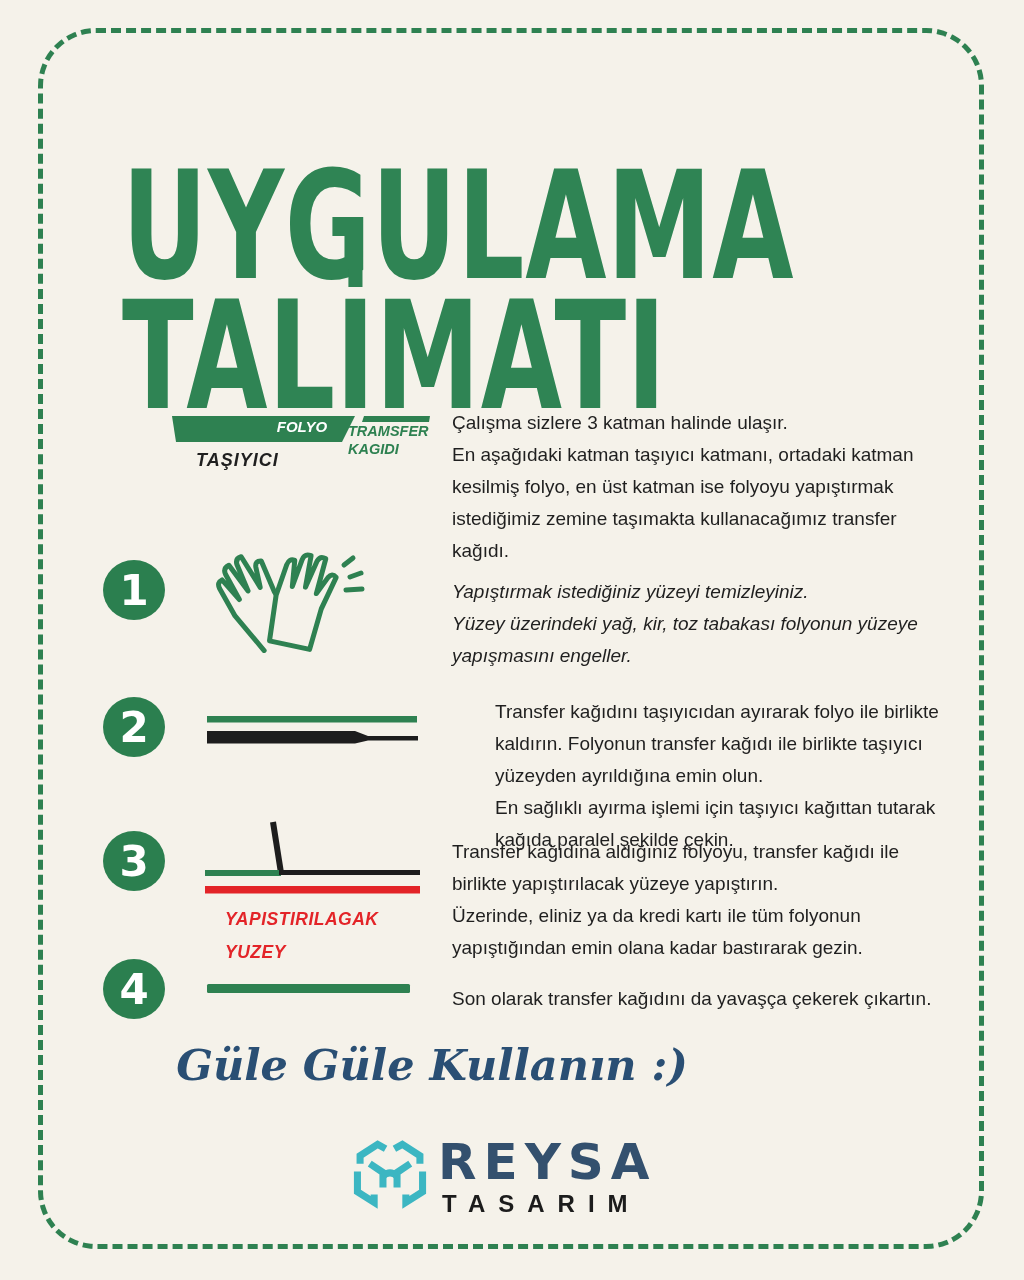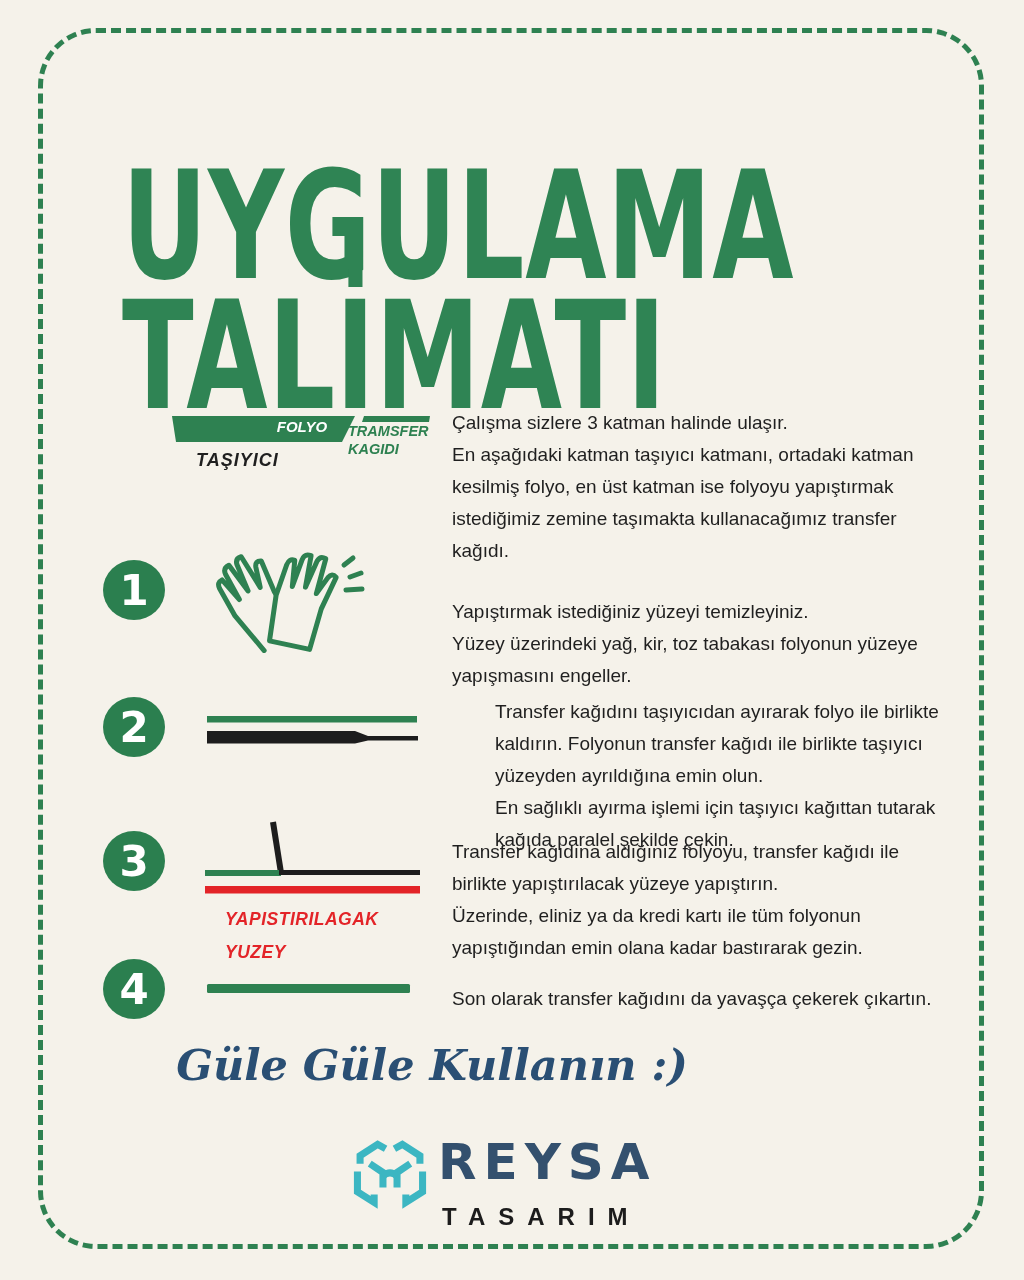--- a/index.html
+++ b/index.html
@@ -52,21 +52,21 @@
     font-family:"DejaVu Serif", serif;font-style:italic;font-weight:bold;
     font-size:43px;color:#2a4f74;
   }
   .brand{
     left:438px;top:1133px;
     font-family:"DejaVu Sans", sans-serif;font-weight:bold;
     font-size:50px;color:#33506e;letter-spacing:7px;
   }
   .brand-sub{
     left:442px;top:1190px;
-    font-size:24px;color:#1c1c1c;letter-spacing:13px;font-weight:600;margin-top:13px;
+    font-size:24px;color:#1c1c1c;letter-spacing:13px;font-weight:600;
   }
 </style>
 </head>
 <body>
 
 <div class="abs page-border"></div>
 
 <h1 class="abs title"><span>UYGULAMA</span>
 <span>TALİMATI</span></h1>
 
@@ -93,21 +93,21 @@
       <path d="M34,100 L30,55 L33,24 Q34,17 40,18 L43,44 L46,16 Q47,9 54,10 L55,42 L61,14 Q63,8 69,10 L67,46 L75,27 Q78,21 83,25 L76,58 L74,100"></path>
     </g>
     <g transform="rotate(12 90 70)">
       <path d="M64,104 L61,58 L65,26 Q66,19 72,20 L75,46 L79,18 Q80,11 87,12 L88,44 L94,16 Q96,10 102,12 L100,48 L108,30 Q111,24 116,28 L108,62 L105,104 Z" fill="#f5f2ea"></path>
     </g>
     <path d="M132,22 L141,15"></path>
     <path d="M138,34 L149,30"></path>
     <path d="M134,47 L150,46"></path>
   </g>
 </svg>
-<p class="para" style="top:577px;">Yapıştırmak istediğiniz yüzeyi temizleyiniz.
+<p class="para" style="top:557px;font-style:italic;">Yapıştırmak istediğiniz yüzeyi temizleyiniz.
 Yüzey üzerindeki yağ, kir, toz tabakası folyonun yüzeye yapışmasını engeller.</p>
 
 <div class="bubble" style="top:697px;">
   <span>2</span>
 </div>
 <svg class="abs" style="left:205px;top:713px;" width="215" height="34" viewBox="0 0 215 34">
   <rect x="2" y="3" width="210" height="6.5" fill="#2e8151"></rect>
   <polygon points="2,18 150,18 163,23 213,23 213,27.5 163,27.5 150,30.5 2,30.5" fill="#1d1d1d"></polygon>
 </svg>
 <p class="para" style="top:677px;margin-left:43px;">Transfer kağıdını taşıyıcıdan ayırarak folyo ile birlikte kaldırın. Folyonun transfer kağıdı ile birlikte taşıyıcı yüzeyden ayrıldığına emin olun.

